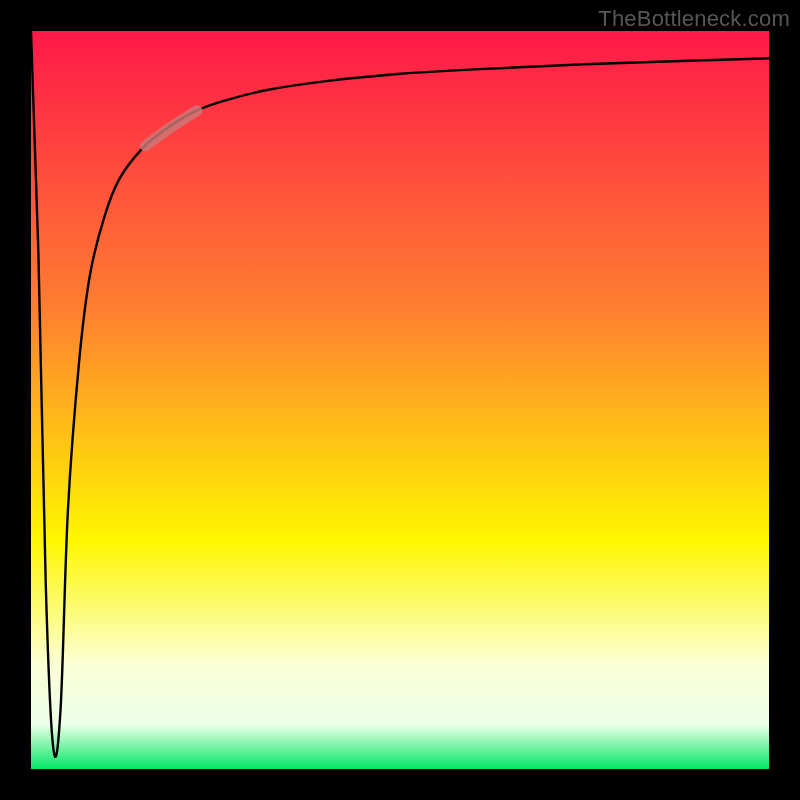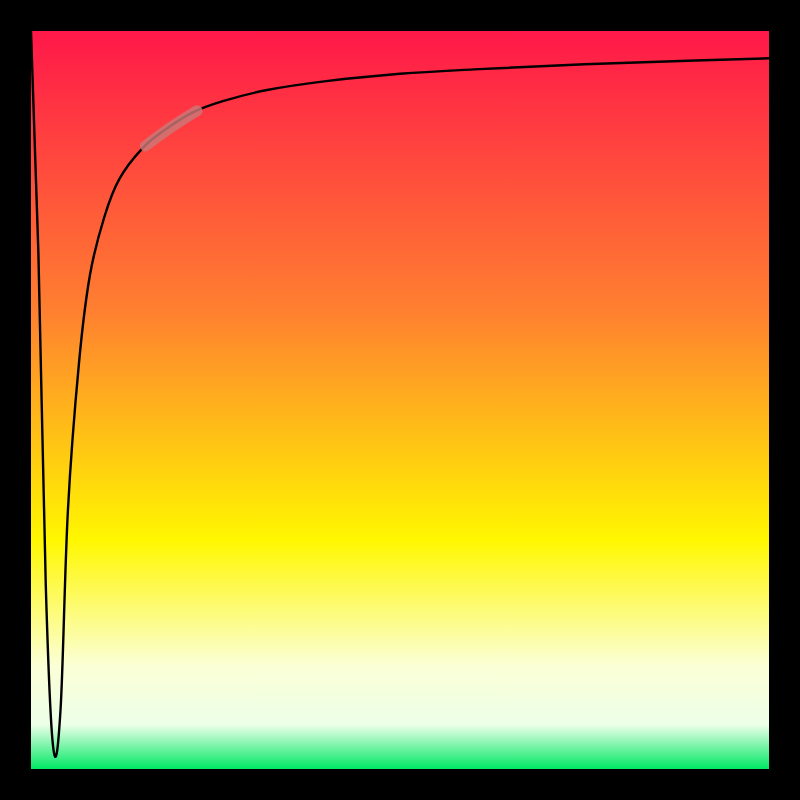--- a/index.html
+++ b/index.html
@@ -63,14 +63,15 @@
       <rect x="0" y="0" width="738" height="738" fill="url(#bg-grad)"></rect>
     </svg>
 
     <svg class="curve" width="738" height="738" viewBox="0 0 738 738" preserveAspectRatio="none">
       <path id="curve-path" d="M 0.00 0.00 C 1.33 39.85, 4.72 121.77, 7.38 221.40 C 10.04 321.03, 12.10 464.50, 14.76 553.50 C 17.42 642.50, 19.48 693.28, 22.14 715.86 C 24.80 738.44, 26.86 721.47, 29.52 678.96 C 32.18 636.45, 33.58 542.13, 36.90 479.70 C 40.22 417.27, 43.98 374.61, 47.97 332.10 C 51.96 289.59, 54.39 270.11, 59.04 243.54 C 63.69 216.97, 68.49 201.77, 73.80 184.50 C 79.11 167.23, 81.92 159.56, 88.56 147.60 C 95.20 135.64, 102.73 126.71, 110.70 118.08 C 118.67 109.45, 123.54 106.27, 132.84 99.63 C 142.14 92.99, 151.73 86.49, 162.36 81.18 C 172.99 75.87, 178.60 74.10, 191.88 70.11 C 205.16 66.12, 217.56 62.63, 236.16 59.04 C 254.76 55.45, 271.29 53.11, 295.20 50.18 C 319.11 47.26, 342.43 44.93, 369.00 42.80 C 395.57 40.68, 409.59 40.10, 442.80 38.38 C 476.01 36.65, 513.65 34.80, 553.50 33.21 C 593.35 31.62, 630.99 30.58, 664.20 29.52 C 697.41 28.46, 724.72 27.70, 738.00 27.31" fill="none" stroke="#000000" stroke-width="2.4" stroke-linecap="round"></path>
       <path id="curve-highlight" d="M 114.39 115.00 Q 140.22 95.02 166.05 79.80" fill="none" stroke="#cc7878" stroke-width="11" stroke-linecap="round" opacity="0.82"></path>
     </svg>
 
   </div>
 
+  <div class="watermark">TheBottleneck.com</div>
 
 </div>
 
 </body></html>

